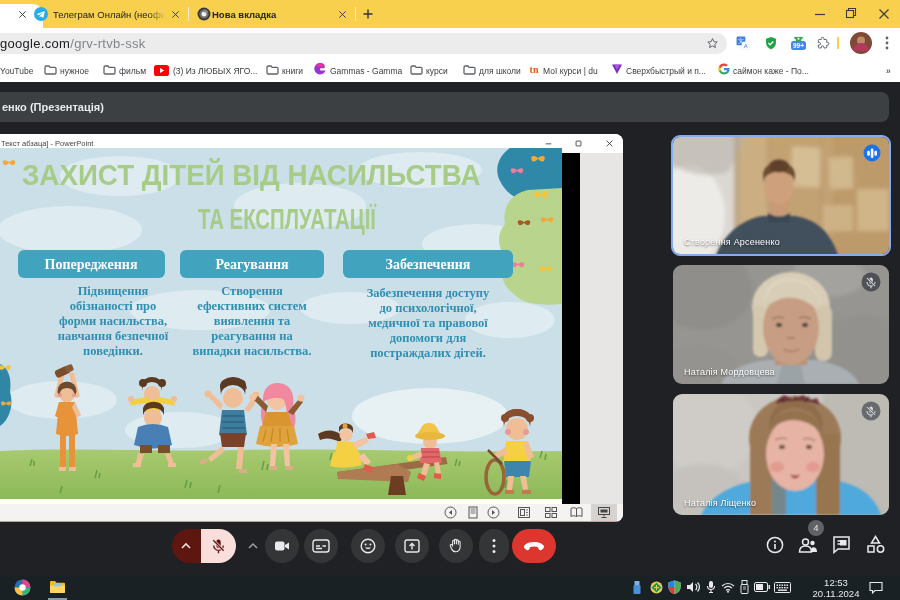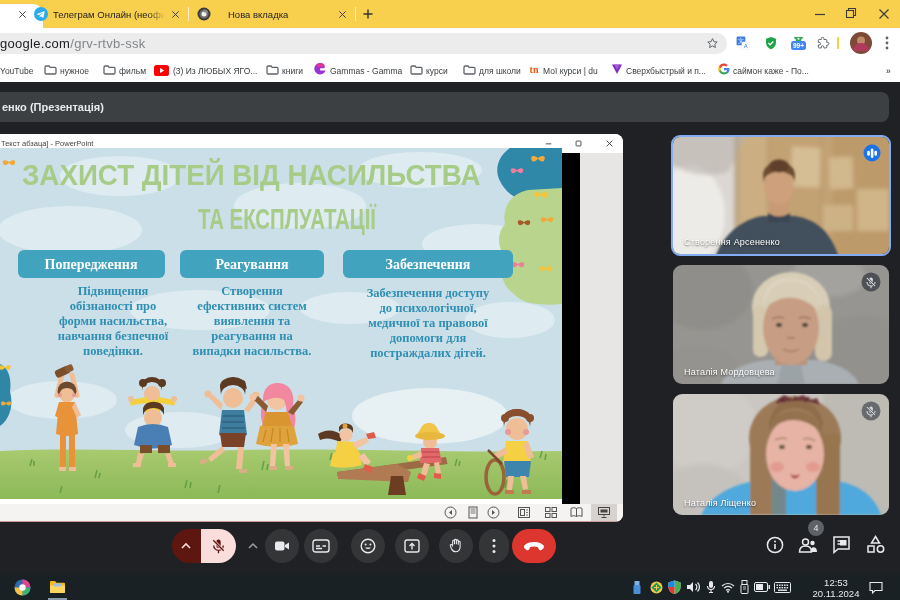--- a/index.html
+++ b/index.html
@@ -51,21 +51,21 @@
       <path d="M1.5 1.5 L8.5 8.5 M8.5 1.5 L1.5 8.5" stroke="#3c4043" stroke-width="1.1"></path>
     </svg>
   <div class="abs" style="left:188px;top:7px;width:1px;height:14px;background:#FDEFC0;"></div>
 
   <svg class="abs" style="left:197px;top:7px;" width="14" height="14" viewBox="0 0 14 14">
     <circle cx="7" cy="7" r="6.5" fill="#3a3a3a"></circle>
     <circle cx="7" cy="7" r="4.6" fill="#6e6e6e"></circle>
     <circle cx="7" cy="7" r="2.5" fill="#f2f2f2"></circle>
     <path d="M7,2.4 a4.6,4.6 0 0 1 4.4,3.2 l-4.4,0z" fill="#8a8a8a"></path>
   </svg>
-  <div class="abs tabtxt" style="left:228px;">Нова вкладка</div>
+  <div class="abs tabtxt" style="left:212px;font-weight:bold;">Нова вкладка</div>
   <svg class="abs" style="left:338px;top:10px;" width="9" height="9" viewBox="0 0 10 10">
       <path d="M1.5 1.5 L8.5 8.5 M8.5 1.5 L1.5 8.5" stroke="#3c4043" stroke-width="1.1"></path>
     </svg>
   <div class="abs" style="left:355px;top:7px;width:1px;height:14px;background:#FDEFC0;"></div>
   <svg class="abs" style="left:362px;top:8px;" width="12" height="12" viewBox="0 0 12 12">
       <path d="M6 1.5 V10.5 M1.5 6 H10.5" stroke="#333" stroke-width="1.4"></path>
     </svg>
 
   <svg class="abs" style="left:814px;top:8px;" width="12" height="12" viewBox="0 0 12 12">
       <path d="M1 6.5 H11" stroke="#3c3c3c" stroke-width="1.2"></path>

